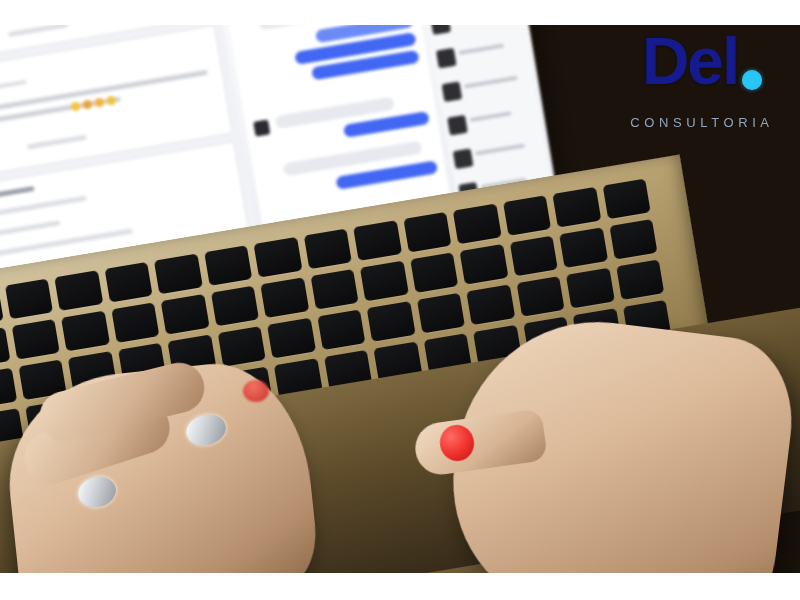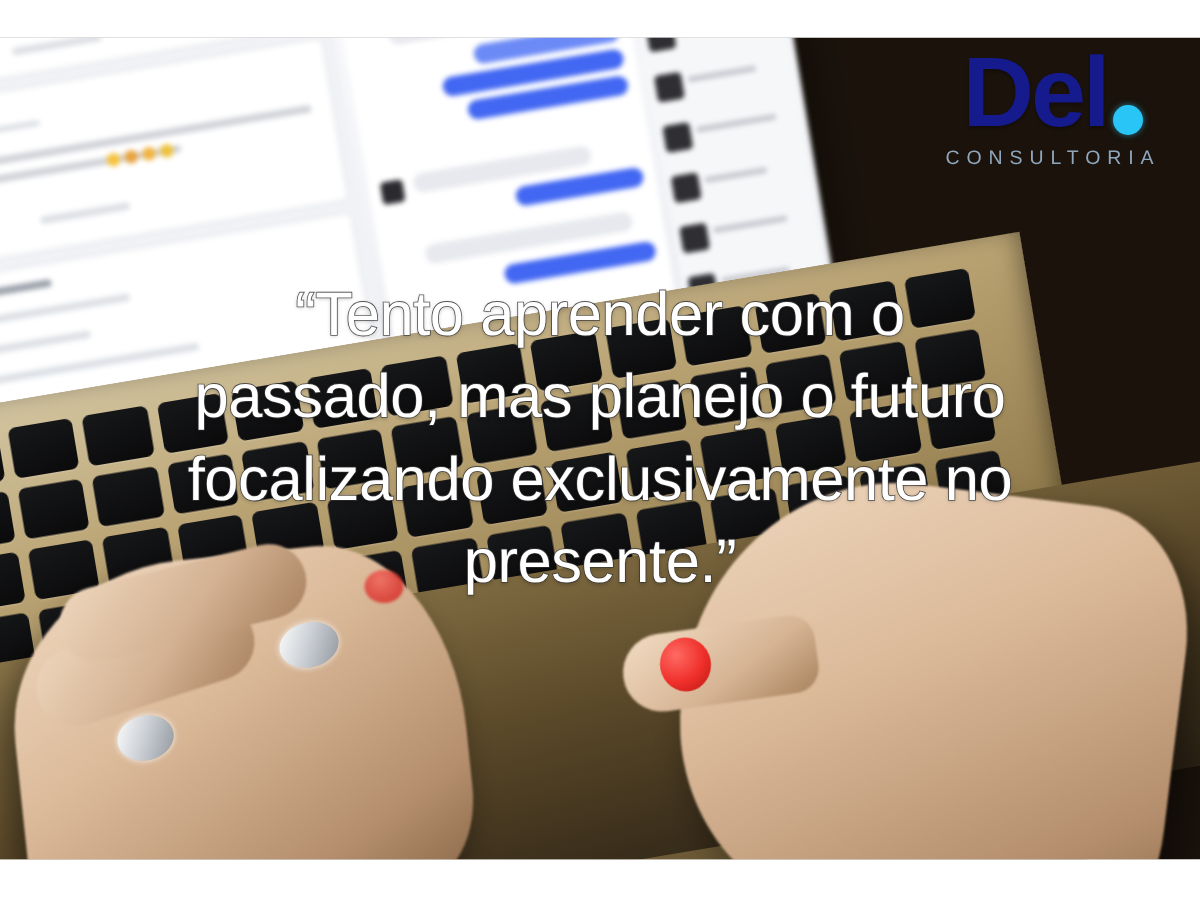--- a/index.html
+++ b/index.html
@@ -213,21 +213,21 @@
   }
   .logo-dot {
     display:inline-block;
     width:20px; height:20px;
     border-radius:50%;
     background:#29c5f6;
     margin-left:4px; margin-bottom:4px;
     box-shadow:0 0 4px rgba(41,197,246,.6);
   }
   .logo-sub {
-    margin-top:4px;
+    margin-top:22px;
     font-size:13px;
     letter-spacing:4.6px;
     color:#8fa6bd;
     font-weight:400;
   }
 
   .band { position:absolute; left:0; width:800px; background:#ffffff; }
   .band-top { top:0; height:25px; }
   .band-bottom { top:573px; height:27px; }
 </style>
@@ -397,24 +397,20 @@
     <div class="nail-sm"></div>
 
     <div class="hand hand-right"></div>
     <div class="thumb"></div>
     <div class="nail"></div>
   </div>
 
   <div class="band band-top"></div>
   <div class="band band-bottom"></div>
 
-  <div class="quote">“Tento aprender com o
-passado, mas planejo o futuro
-focalizando exclusivamente no
-presente.”</div>
 
 
   <div class="logo">
     <div class="logo-mark">
       <span>Del</span>
       <span class="logo-dot"></span>
     </div>
     <div class="logo-sub">CONSULTORIA</div>
   </div>
 

